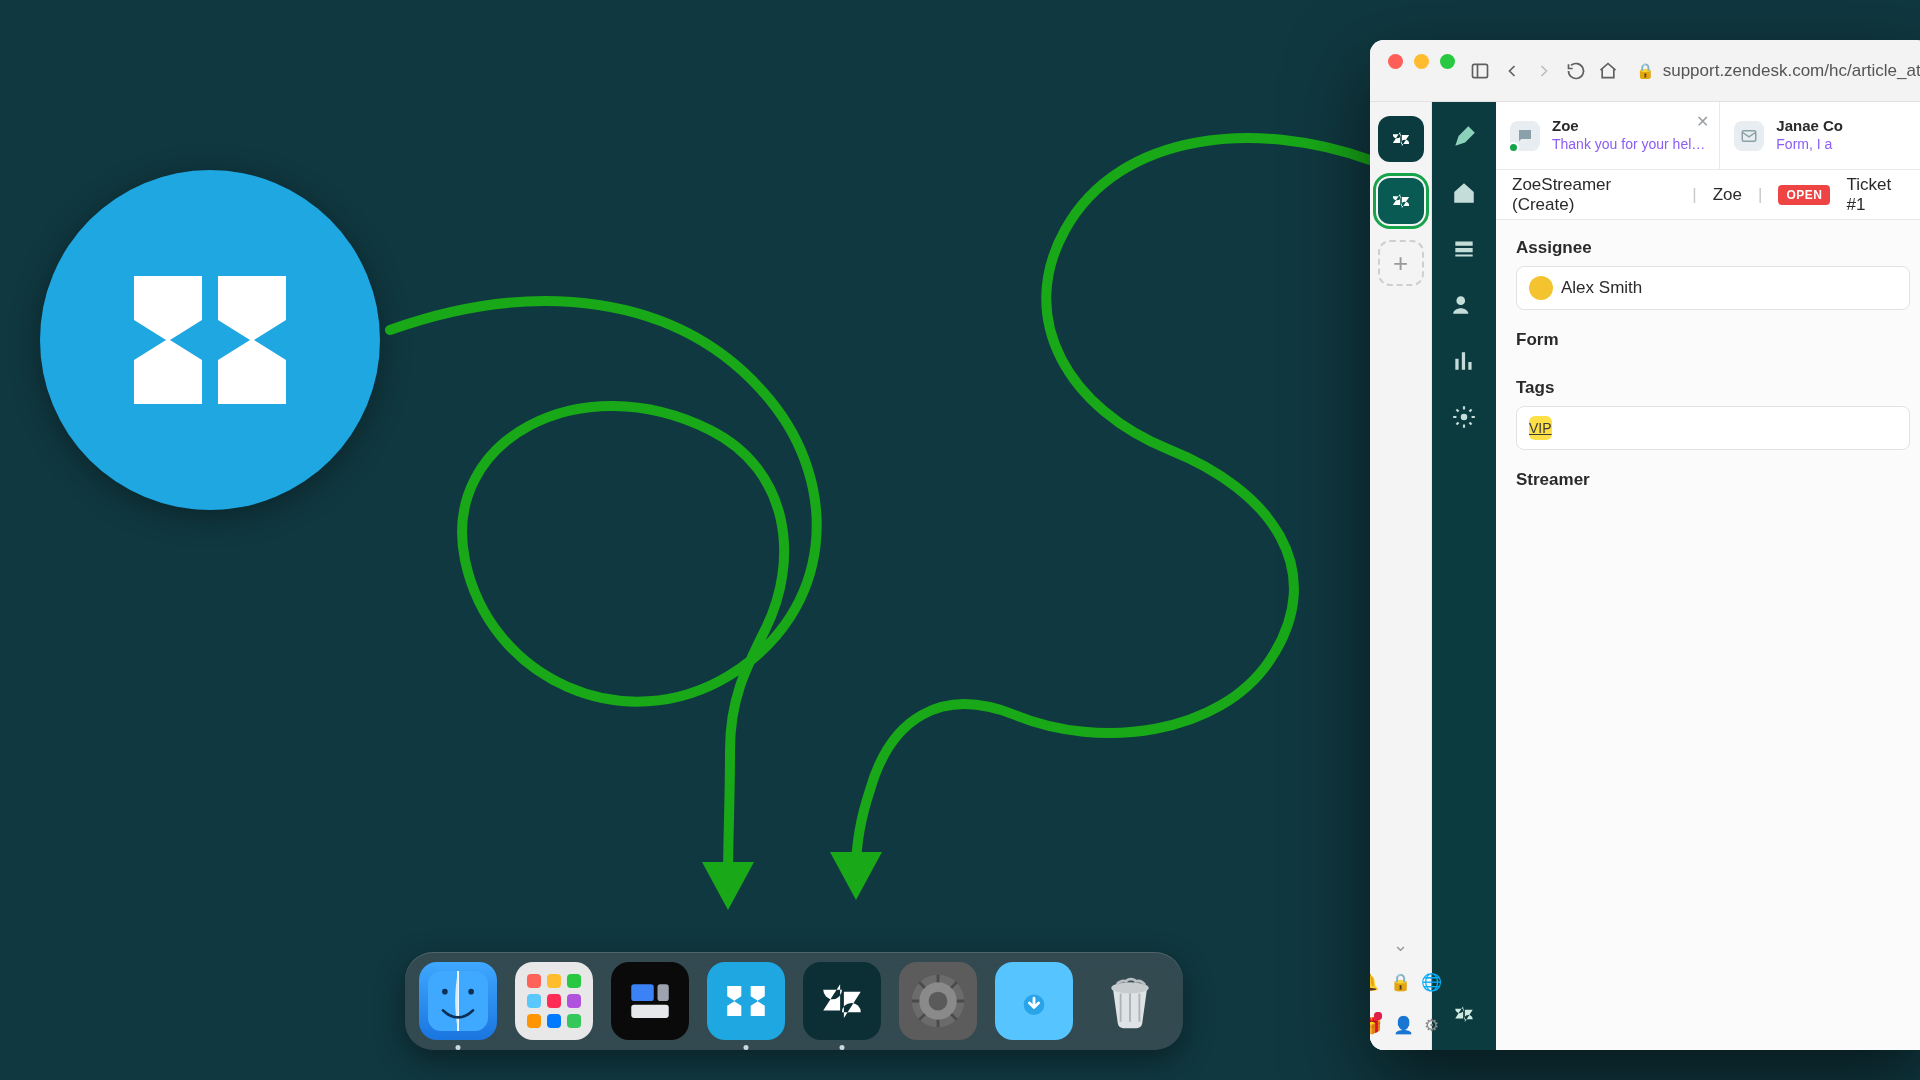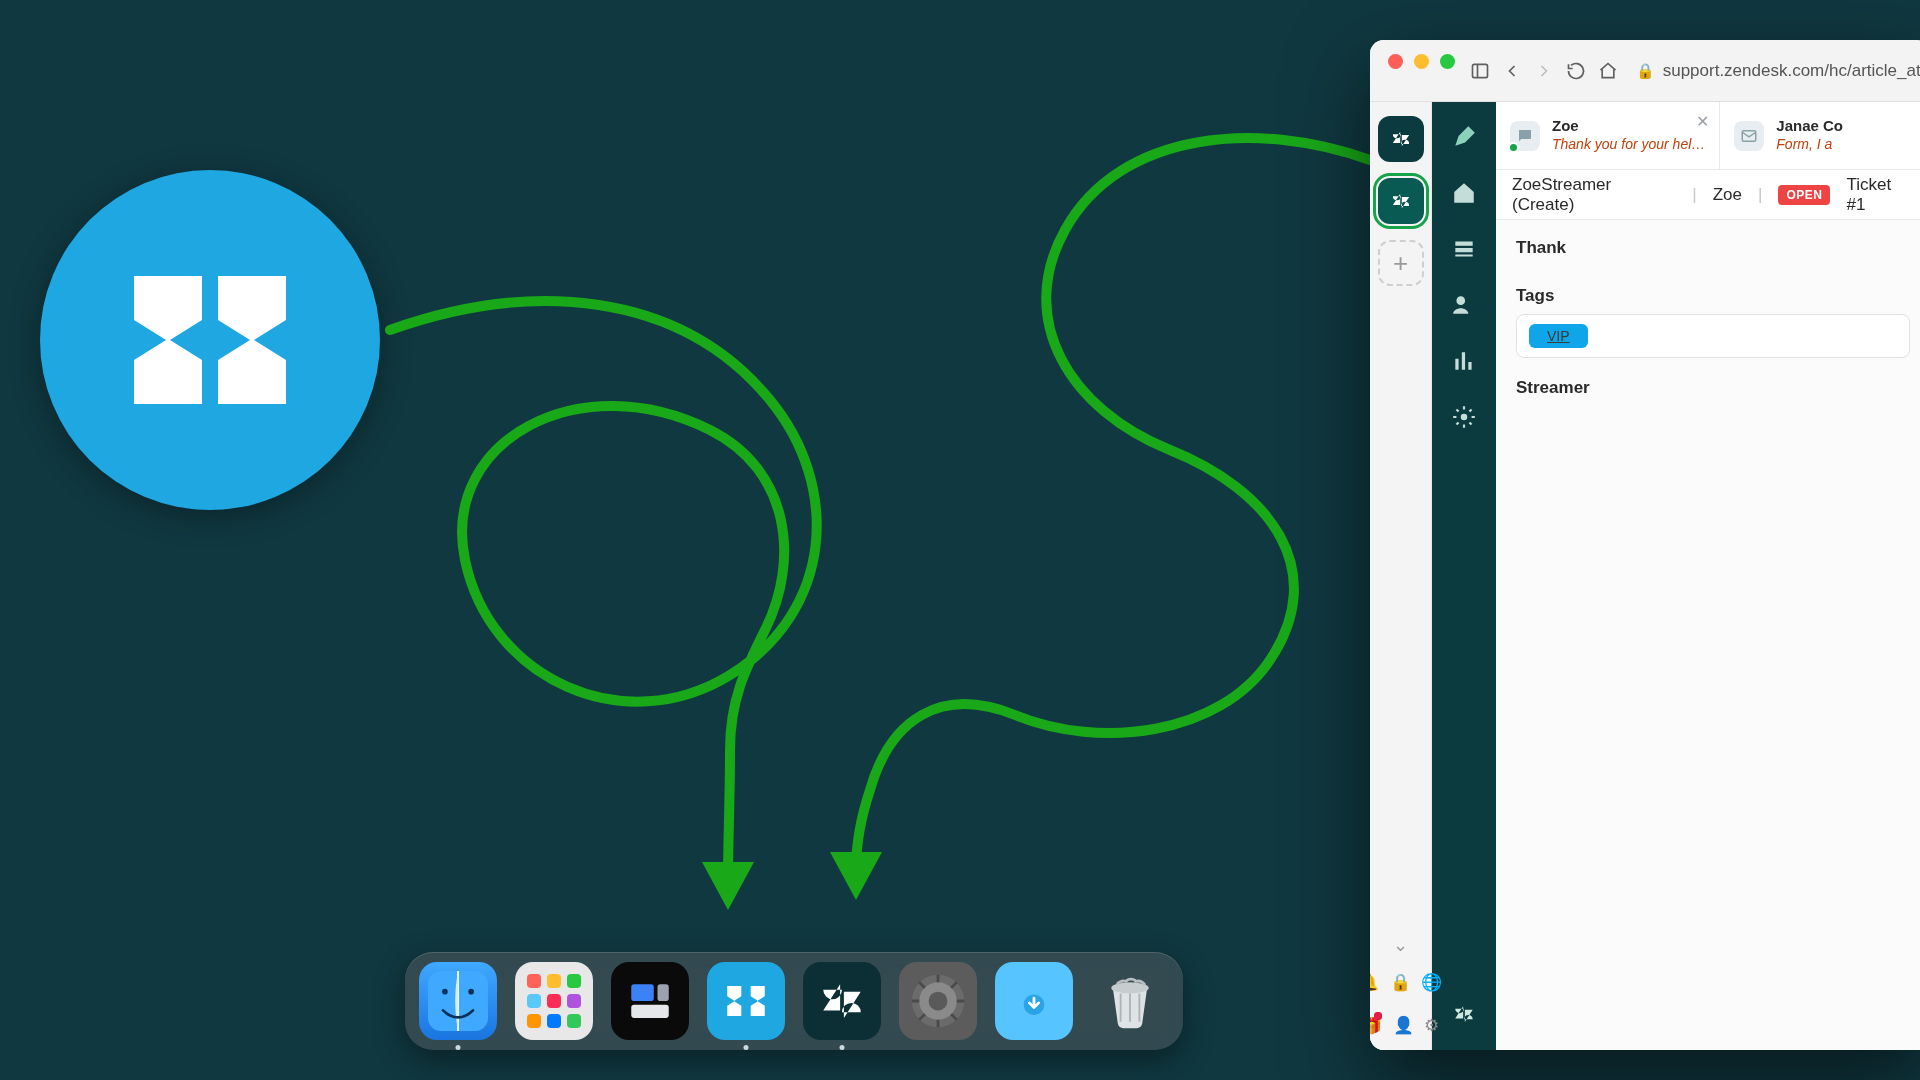--- a/index.html
+++ b/index.html
@@ -84,32 +84,32 @@
 .znav .zlogo{width:28px;height:28px;}
 
 
 .zticket{flex:1;display:flex;flex-direction:column;background:#fff;}
 .ztabs{height:68px;border-bottom:1px solid #eaeaea;display:flex;}
 .ztab{flex:1;display:flex;align-items:center;gap:12px;padding:0 14px;border-right:1px solid #eaeaea;position:relative;}
 .ztab .avatar{width:30px;height:30px;border-radius:8px;background:#e7edf0;display:flex;align-items:center;justify-content:center;color:#92a0a8;position:relative;}
 .ztab .avatar .presence{position:absolute;bottom:-2px;left:-2px;width:11px;height:11px;border-radius:50%;background:#16a34a;border:2px solid #fff;}
 .ztab .tlines{display:flex;flex-direction:column;line-height:1.25;overflow:hidden;}
 .ztab .tname{font-weight:700;font-size:15px;color:#2a2a2a;}
-.ztab .tsub{font-size:14px;color:#c2410c;white-space:nowrap;overflow:hidden;text-overflow:ellipsis;max-width:170px;font-style:italic;}
+.ztab .tsub{font-size:14px;color:#8b5cf6;white-space:nowrap;overflow:hidden;text-overflow:ellipsis;max-width:170px;}
 .ztab .close{position:absolute;top:10px;right:10px;color:#9aa0a6;font-size:16px;}
 .zcrumbs{height:50px;border-bottom:1px solid #eaeaea;display:flex;align-items:center;gap:16px;padding:0 16px;font-size:17px;color:#2a2a2a;}
 .zcrumbs .sep{color:#c7c7c7;}
 .badge-open{background:#ef4444;color:#fff;font-size:12px;font-weight:700;padding:3px 8px;border-radius:4px;letter-spacing:.5px;}
 .zform{padding:18px 20px;display:flex;flex-direction:column;gap:20px;background:#fbfbfc;flex:1;}
 .flabel{font-weight:700;font-size:17px;color:#2a2a2a;margin-bottom:8px;}
 .field{border:1px solid #dfe3e6;border-radius:8px;background:#fff;min-height:44px;display:flex;align-items:center;padding:0 12px;font-size:17px;color:#2a2a2a;position:relative;}
 .field .pill{display:flex;align-items:center;gap:8px;}
 .field .pill .av{width:24px;height:24px;border-radius:50%;background:#f4c430;display:inline-block;}
 .field.select::after{content:"⌄";position:absolute;right:12px;color:#8a8a8a;font-size:18px;}
-.tag{background:#0ea5e9;border-radius:6px;padding:4px 18px;font-size:14px;color:#3a3a3a;text-decoration:underline;}
+.tag{background:#fde047;border-radius:6px;padding:4px 0;font-size:14px;color:#3a3a3a;text-decoration:underline;}
 </style>
 </head>
 <body>
 
 <div class="big-logo">
   <svg viewBox="0 0 100 100">
     <path fill="#ffffff" d="M12 18 L46 18 L46 40 L30 50 L46 60 L46 82 L12 82 L12 60 L28 50 L12 40 Z"></path>
     <path fill="#ffffff" d="M88 18 L54 18 L54 40 L70 50 L54 60 L54 82 L88 82 L88 60 L72 50 L88 40 Z"></path>
   </svg>
 </div>
@@ -327,21 +327,30 @@
         <span>ZoeStreamer (Create)</span>
         <span class="sep">|</span>
         <span>Zoe</span>
         <span class="sep">|</span>
         <span class="badge-open">OPEN</span>
         <span>Ticket #1</span>
       </div>
 
       <div class="zform">
         <div>
-          <div class="flabel">Thank</div>
+          <div class="flabel">Assignee</div>
+          <div class="field">
+            <span class="pill">
+                <span class="av"></span>
+                <span>Alex Smith</span>
+              </span>
+          </div>
+        </div>
+        <div>
+          <div class="flabel">Form</div>
         </div>
         <div>
           <div class="flabel">Tags</div>
           <div class="field">
               <span class="tag">VIP</span>
             </div>
         </div>
         <div>
           <div class="flabel">Streamer</div>
         </div>

